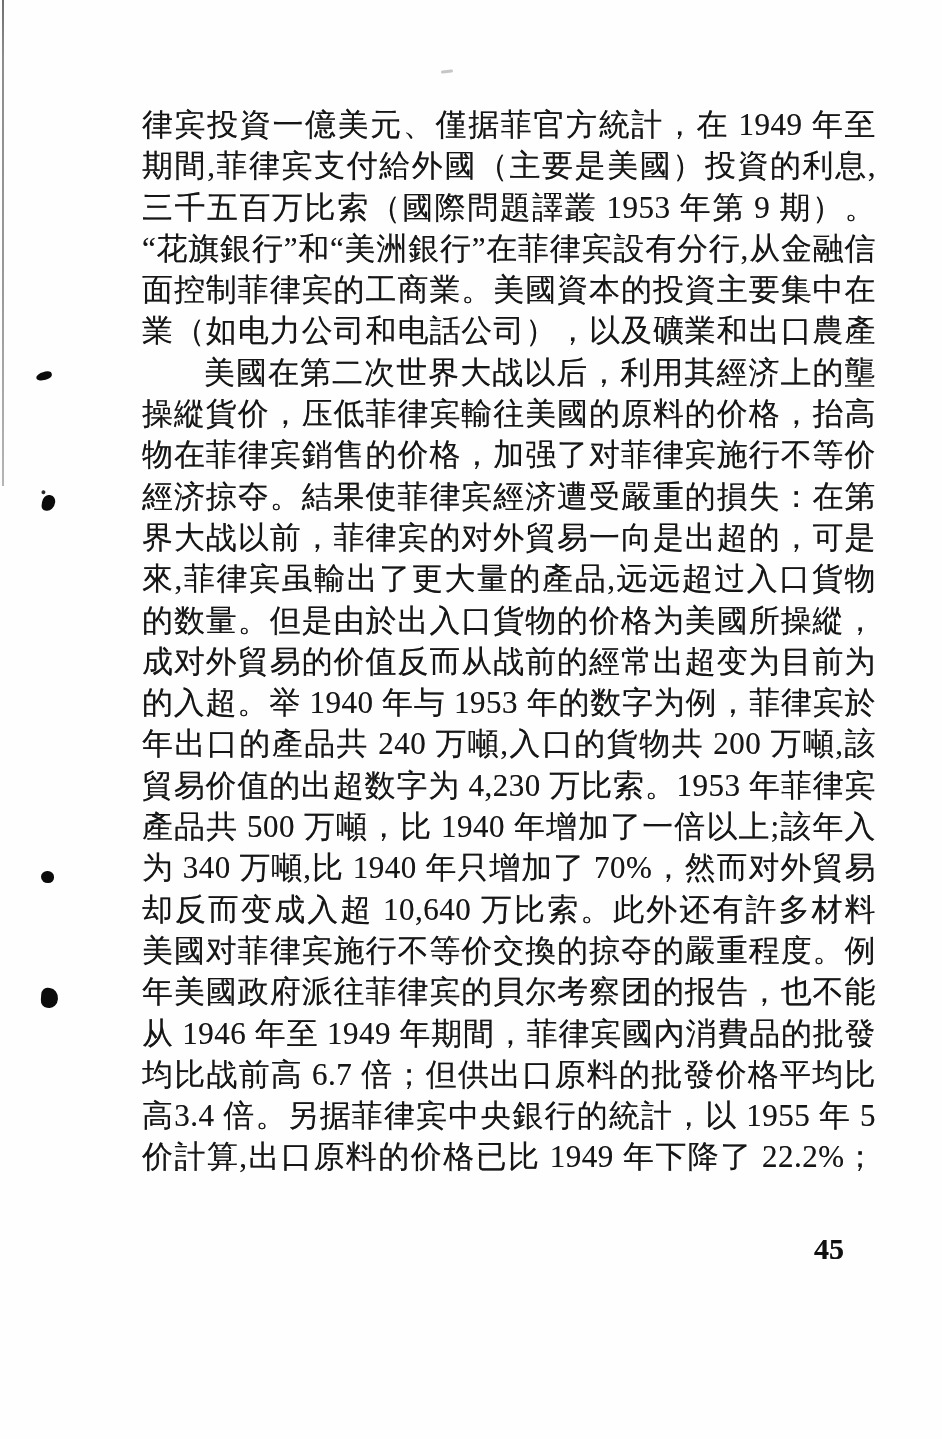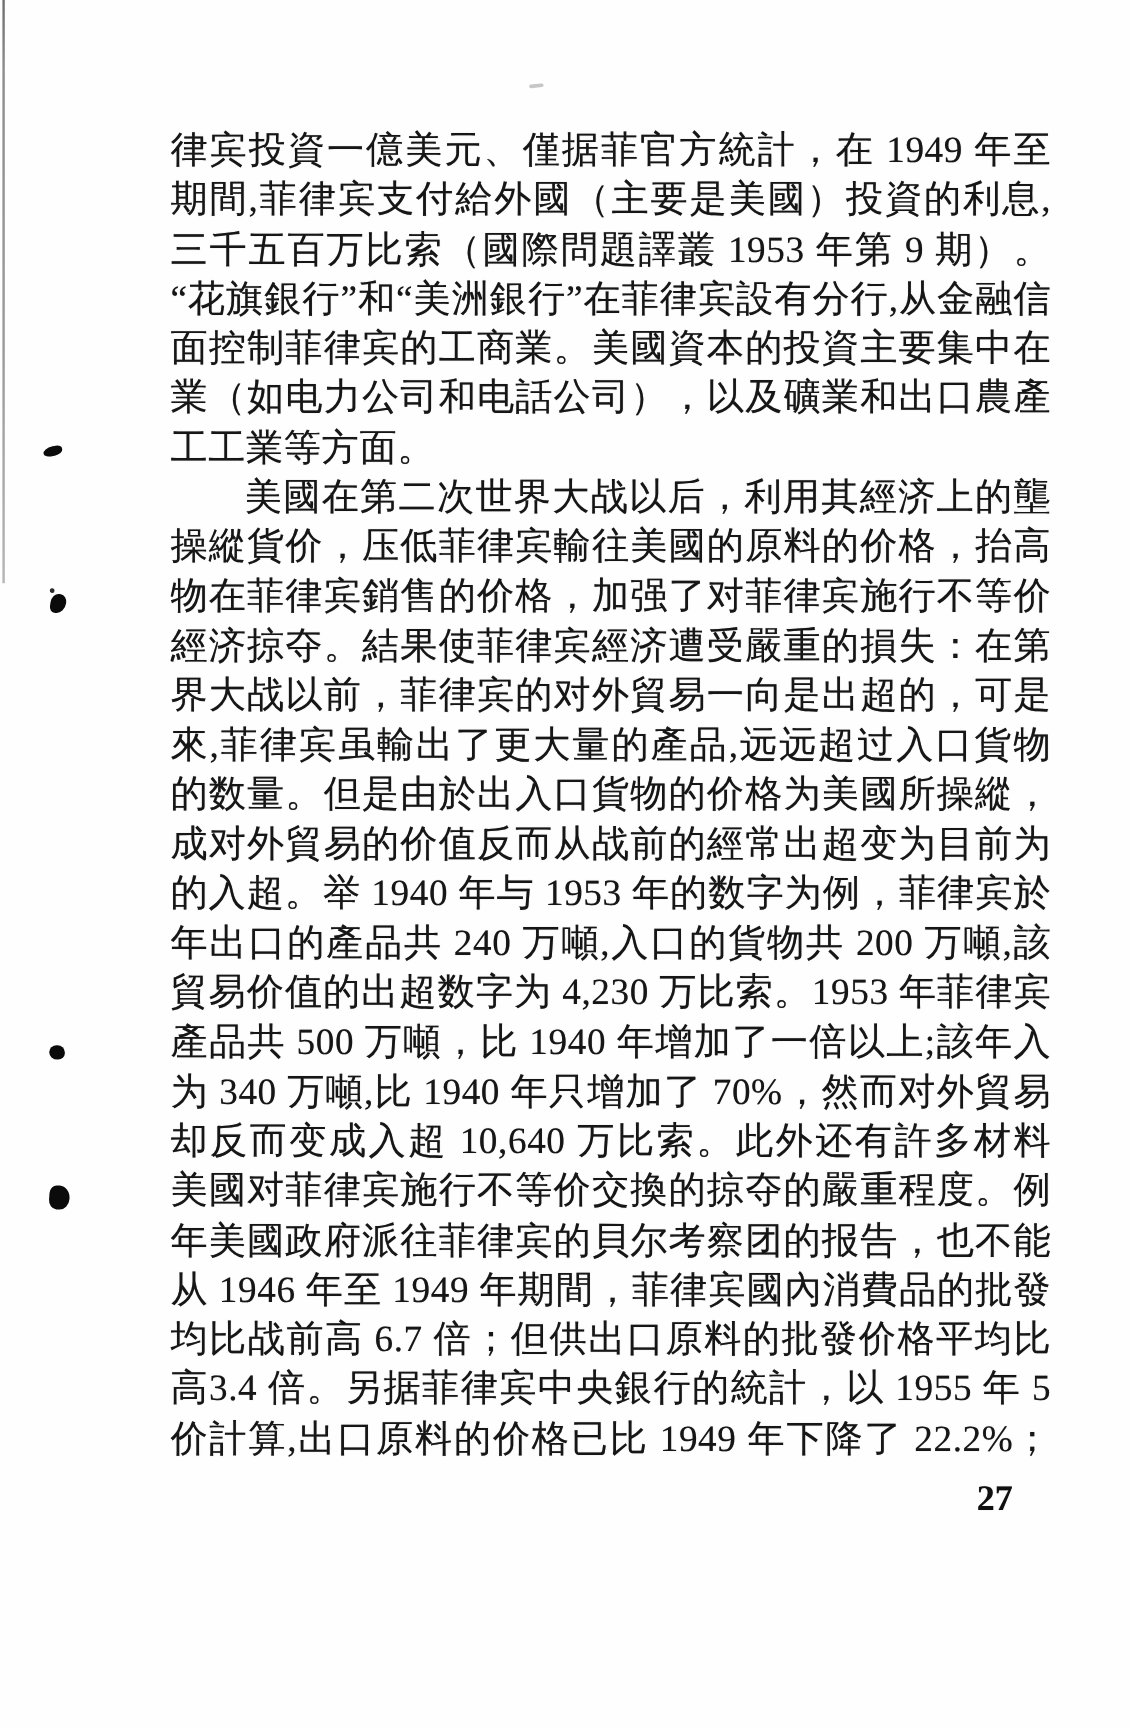--- a/index.html
+++ b/index.html
@@ -97,21 +97,20 @@
   <div class="ink m3"></div>
   <div class="ink m4"></div>
 
   <div class="textblock" id="textblock">
       <div class="line">律宾投資一億美元、僅据菲官方統計，在 1949 年至 1951 年</div>
       <div class="line">期間,菲律宾支付給外國（主要是美國）投資的利息,达一億</div>
       <div class="line">三千五百万比索（國際問題譯叢 1953 年第 9 期）。美國的</div>
       <div class="line">“花旗銀行”和“美洲銀行”在菲律宾設有分行,从金融信貸方</div>
       <div class="line">面控制菲律宾的工商業。美國資本的投資主要集中在公用事</div>
       <div class="line">業（如电力公司和电話公司），以及礦業和出口農產品的加</div>
-      <div class="line para-end">工工業等方面。</div>
       <div class="line indent">美國在第二次世界大战以后，利用其經济上的壟断地位</div>
       <div class="line">操縱貨价，压低菲律宾輸往美國的原料的价格，抬高美國貨</div>
       <div class="line">物在菲律宾銷售的价格，加强了对菲律宾施行不等价交換的</div>
       <div class="line">經济掠夺。結果使菲律宾經济遭受嚴重的損失：在第二次世</div>
       <div class="line">界大战以前，菲律宾的对外貿易一向是出超的，可是战后以</div>
       <div class="line">來,菲律宾虽輸出了更大量的產品,远远超过入口貨物所增加</div>
       <div class="line">的数量。但是由於出入口貨物的价格为美國所操縱，結果造</div>
       <div class="line">成对外貿易的价值反而从战前的經常出超变为目前为数甚大</div>
       <div class="line">的入超。举 1940 年与 1953 年的数字为例，菲律宾於 1940</div>
       <div class="line">年出口的產品共 240 万噸,入口的貨物共 200 万噸,該年对外</div>
@@ -120,15 +119,15 @@
       <div class="line">为 340 万噸,比 1940 年只增加了 70%，然而对外貿易的价值</div>
       <div class="line">却反而变成入超 10,640 万比索。此外还有許多材料可以說明</div>
       <div class="line">美國对菲律宾施行不等价交換的掠夺的嚴重程度。例如1950</div>
       <div class="line">年美國政府派往菲律宾的貝尔考察团的报告，也不能不承認</div>
       <div class="line">从 1946 年至 1949 年期間，菲律宾國內消費品的批發价格平</div>
       <div class="line">均比战前高 6.7 倍；但供出口原料的批發价格平均比战前僅</div>
       <div class="line">高3.4 倍。另据菲律宾中央銀行的統計，以 1955 年 5 月的物</div>
       <div class="line">价計算,出口原料的价格已比 1949 年下降了 22.2%；而同一</div>
     </div>
 
-  <div class="pageno">27</div>
+  <div class="pageno">45</div>
 
 </div>
 
 </body></html>

